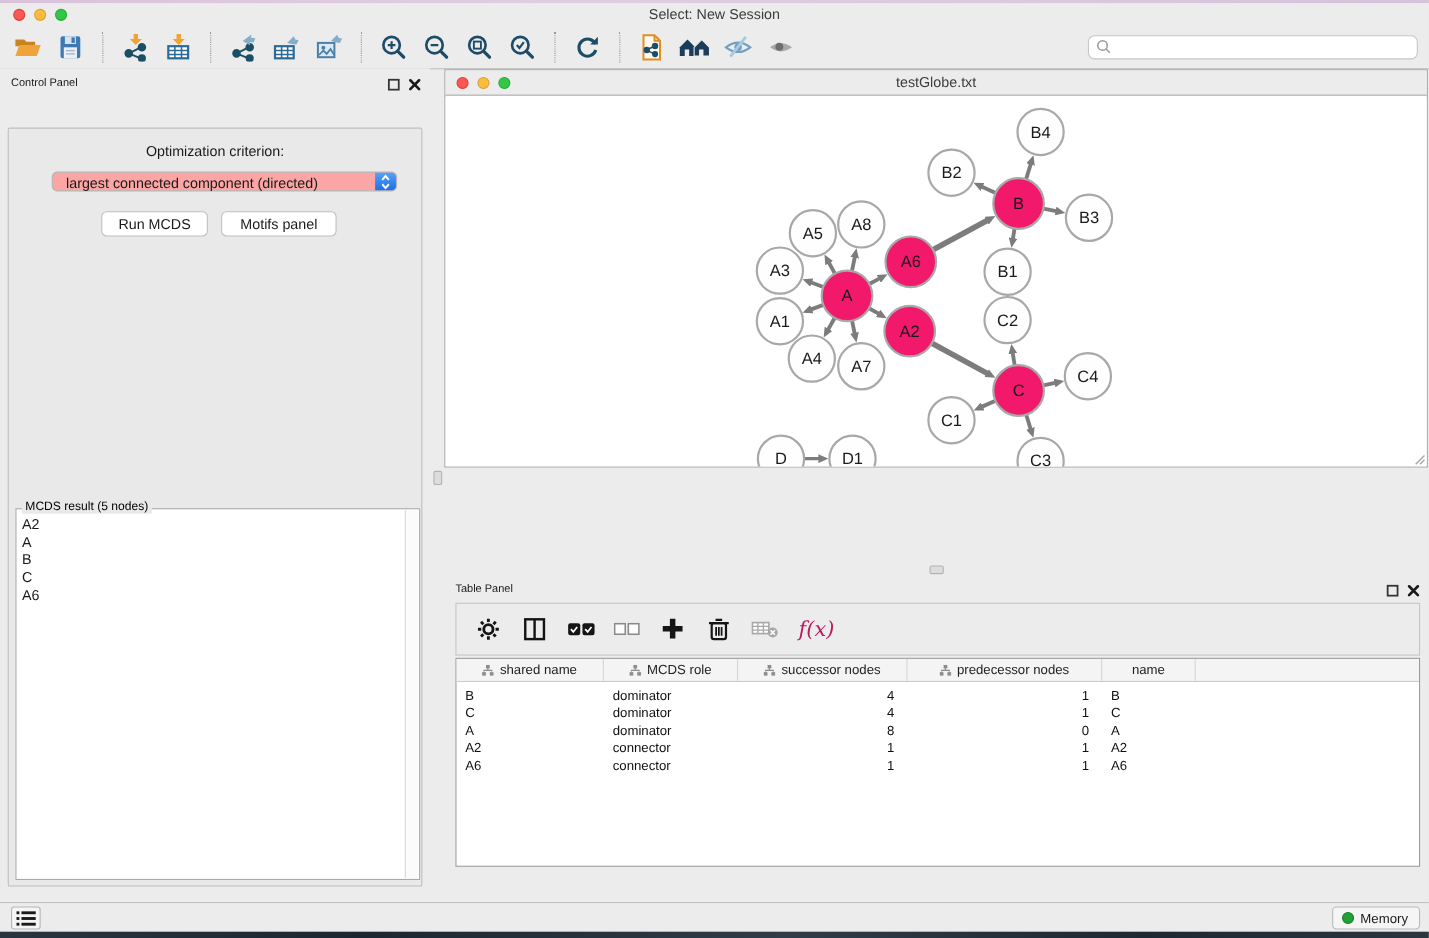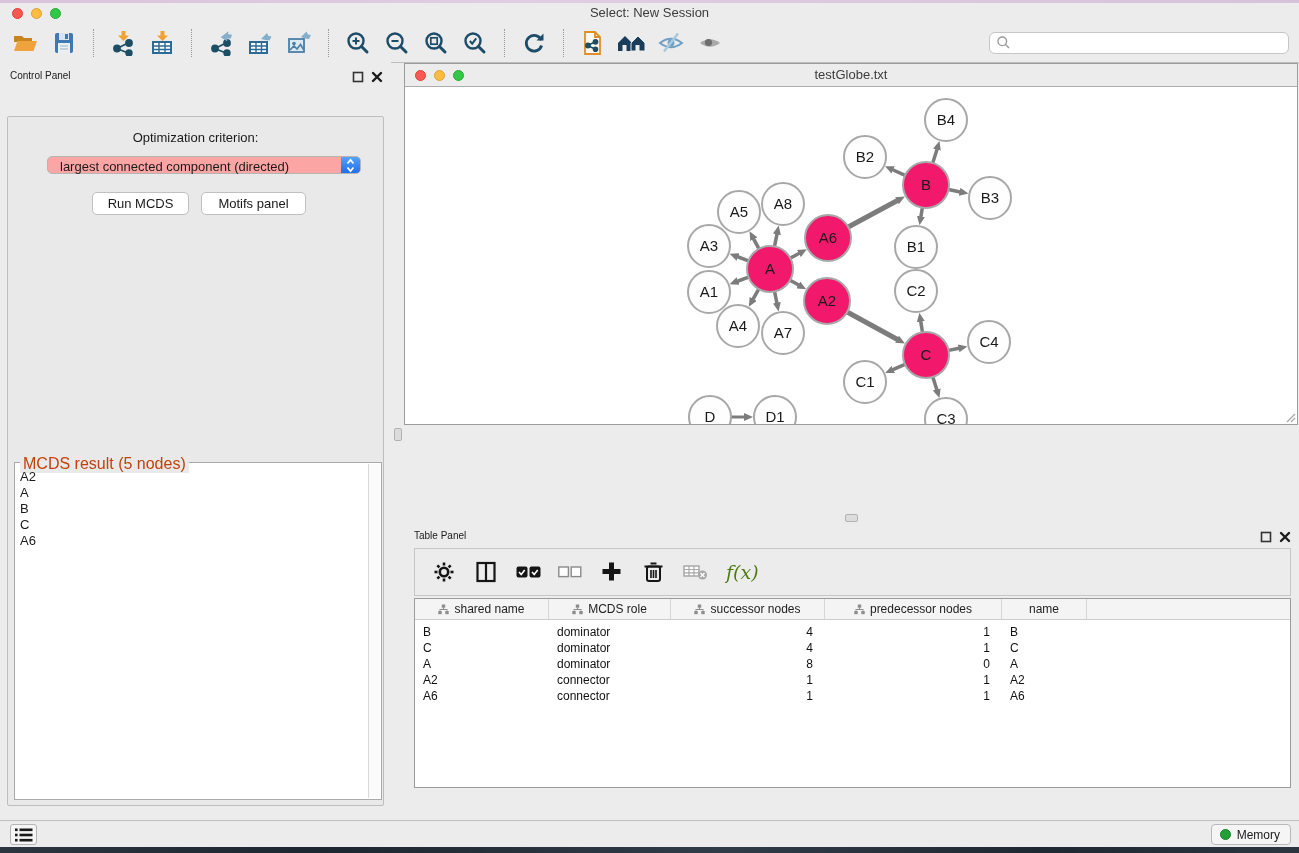--- a/index.html
+++ b/index.html
@@ -49,21 +49,21 @@
     padding-left:12px; }
   .stepper { position:absolute; right:0; top:0; bottom:0; width:19px; border-radius:0 4px 4px 0;
     background:linear-gradient(#54a2f8,#1f6fe9); display:flex; align-items:center; justify-content:center; }
   .btn { position:absolute; top:130px; height:23px; background:#fff; border:1px solid #c0c0c0;
     border-radius:5px; font-size:13px; text-align:center; line-height:21px; }
   #run-btn { left:92px; width:97px; }
   #close-btn { left:201px; width:105px; }
   .fieldset { position:absolute; left:14px; width:368px; top:400px; bottom:20px;
     background:#fff; border:1px solid #a9a9a9; }
   .fieldset .legend { position:absolute; top:-8px; left:5px; background:#e9e9e9;
-    padding:0 3px; font-size:16px; color:#c2410c; }
+    padding:0 3px; font-size:11px; color:#000000; }
   .result-list { position:absolute; left:1px; right:14px; top:3px; bottom:1px; overflow:hidden;
     padding:3px 4px; }
   .result-item { font-size:13px; line-height:16px; }
   .fieldset .scroll { position:absolute; top:1px; bottom:1px; right:1px; width:12px;
     background:#fbfbfb; border-left:1px solid #d8d8d8; }
   
   #net-window { position:absolute; left:404px; top:63px; width:894px; height:362px;
     border:1px solid #9c9c9c; background:#fff; }
   .net-titlebar { position:relative; height:23px; background:#ececec; border-bottom:1px solid #adadad; }
   .net-titlebar .title { text-align:center; font-size:13px; line-height:22px; color:#3c3c3c; }
@@ -73,21 +73,21 @@
   
   .grip-v { position:absolute; left:394px; top:428px; width:8px; height:13px;
     background:#dcdcdc; border:1px solid #b2b2b2; border-radius:2px; }
   .grip-h { position:absolute; left:845px; top:514px; width:13px; height:8px;
     background:#dcdcdc; border:1px solid #b2b2b2; border-radius:2px; z-index:3; }
   
   #table-panel { position:absolute; left:404px; top:522px; width:895px; height:298px; background:#ececec; }
   .tp-toolbar { position:absolute; left:10px; right:8px; top:26px; height:48px;
     background:#ececec; border:1px solid #c6c6c6; display:flex; align-items:center;
     gap:17px; padding-left:17px; }
-  .fx { font-family:"DejaVu Serif", serif; font-style:italic; font-size:19px; color:#4d7c0f; }
+  .fx { font-family:"DejaVu Serif", serif; font-style:italic; font-size:19px; color:#be185d; }
   .tp-table { position:absolute; left:10px; right:8px; top:76px; bottom:32px;
     background:#fff; border:1px solid #9c9c9c; overflow:hidden; }
   .t-head { display:grid; grid-template-columns:134px 122px 154px 177px 85px 1fr;
     height:21px; background:#f4f4f4; border-bottom:1px solid #cdcdcd; }
   .t-hcell { display:flex; align-items:center; justify-content:center; gap:5px;
     font-size:12px; color:#222; border-right:1px solid #d6d6d6; overflow:hidden; }
   .t-hcell:last-child { border-right:none; }
   .t-body { padding-top:4px; }
   .t-row { display:grid; grid-template-columns:134px 122px 154px 177px 85px 1fr;
     height:16px; align-items:center; font-size:12px; color:#111; }

